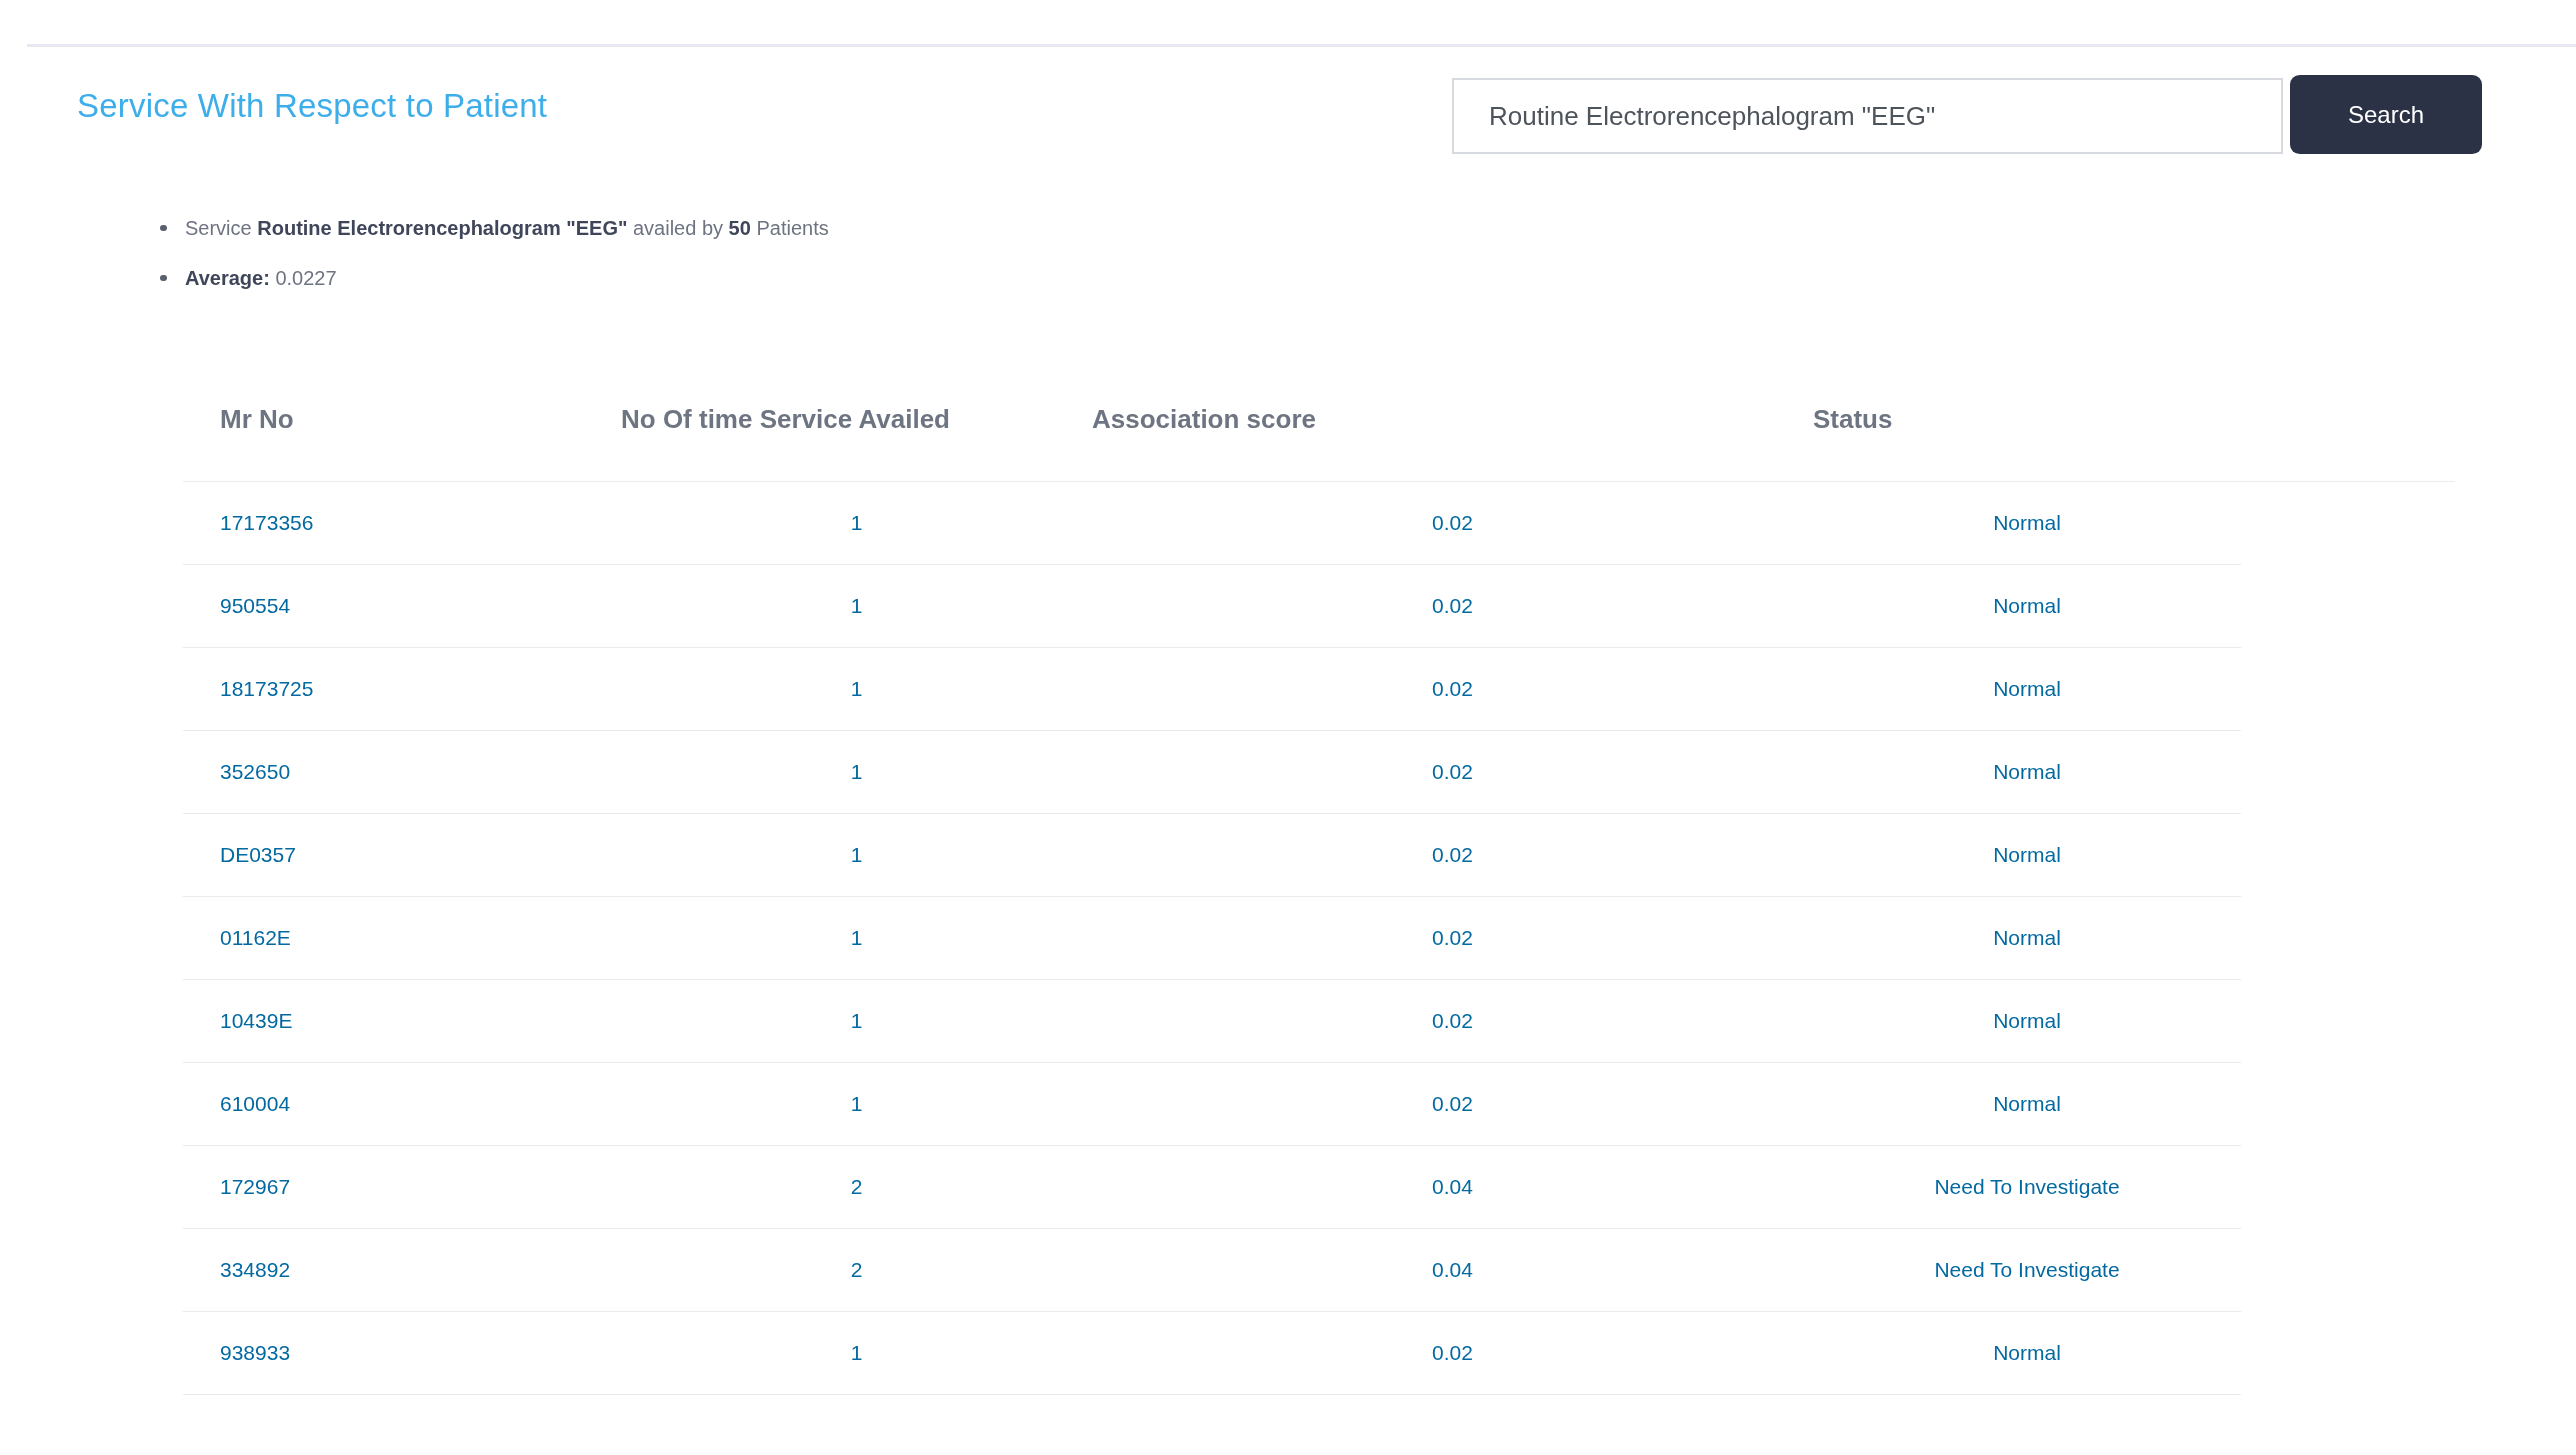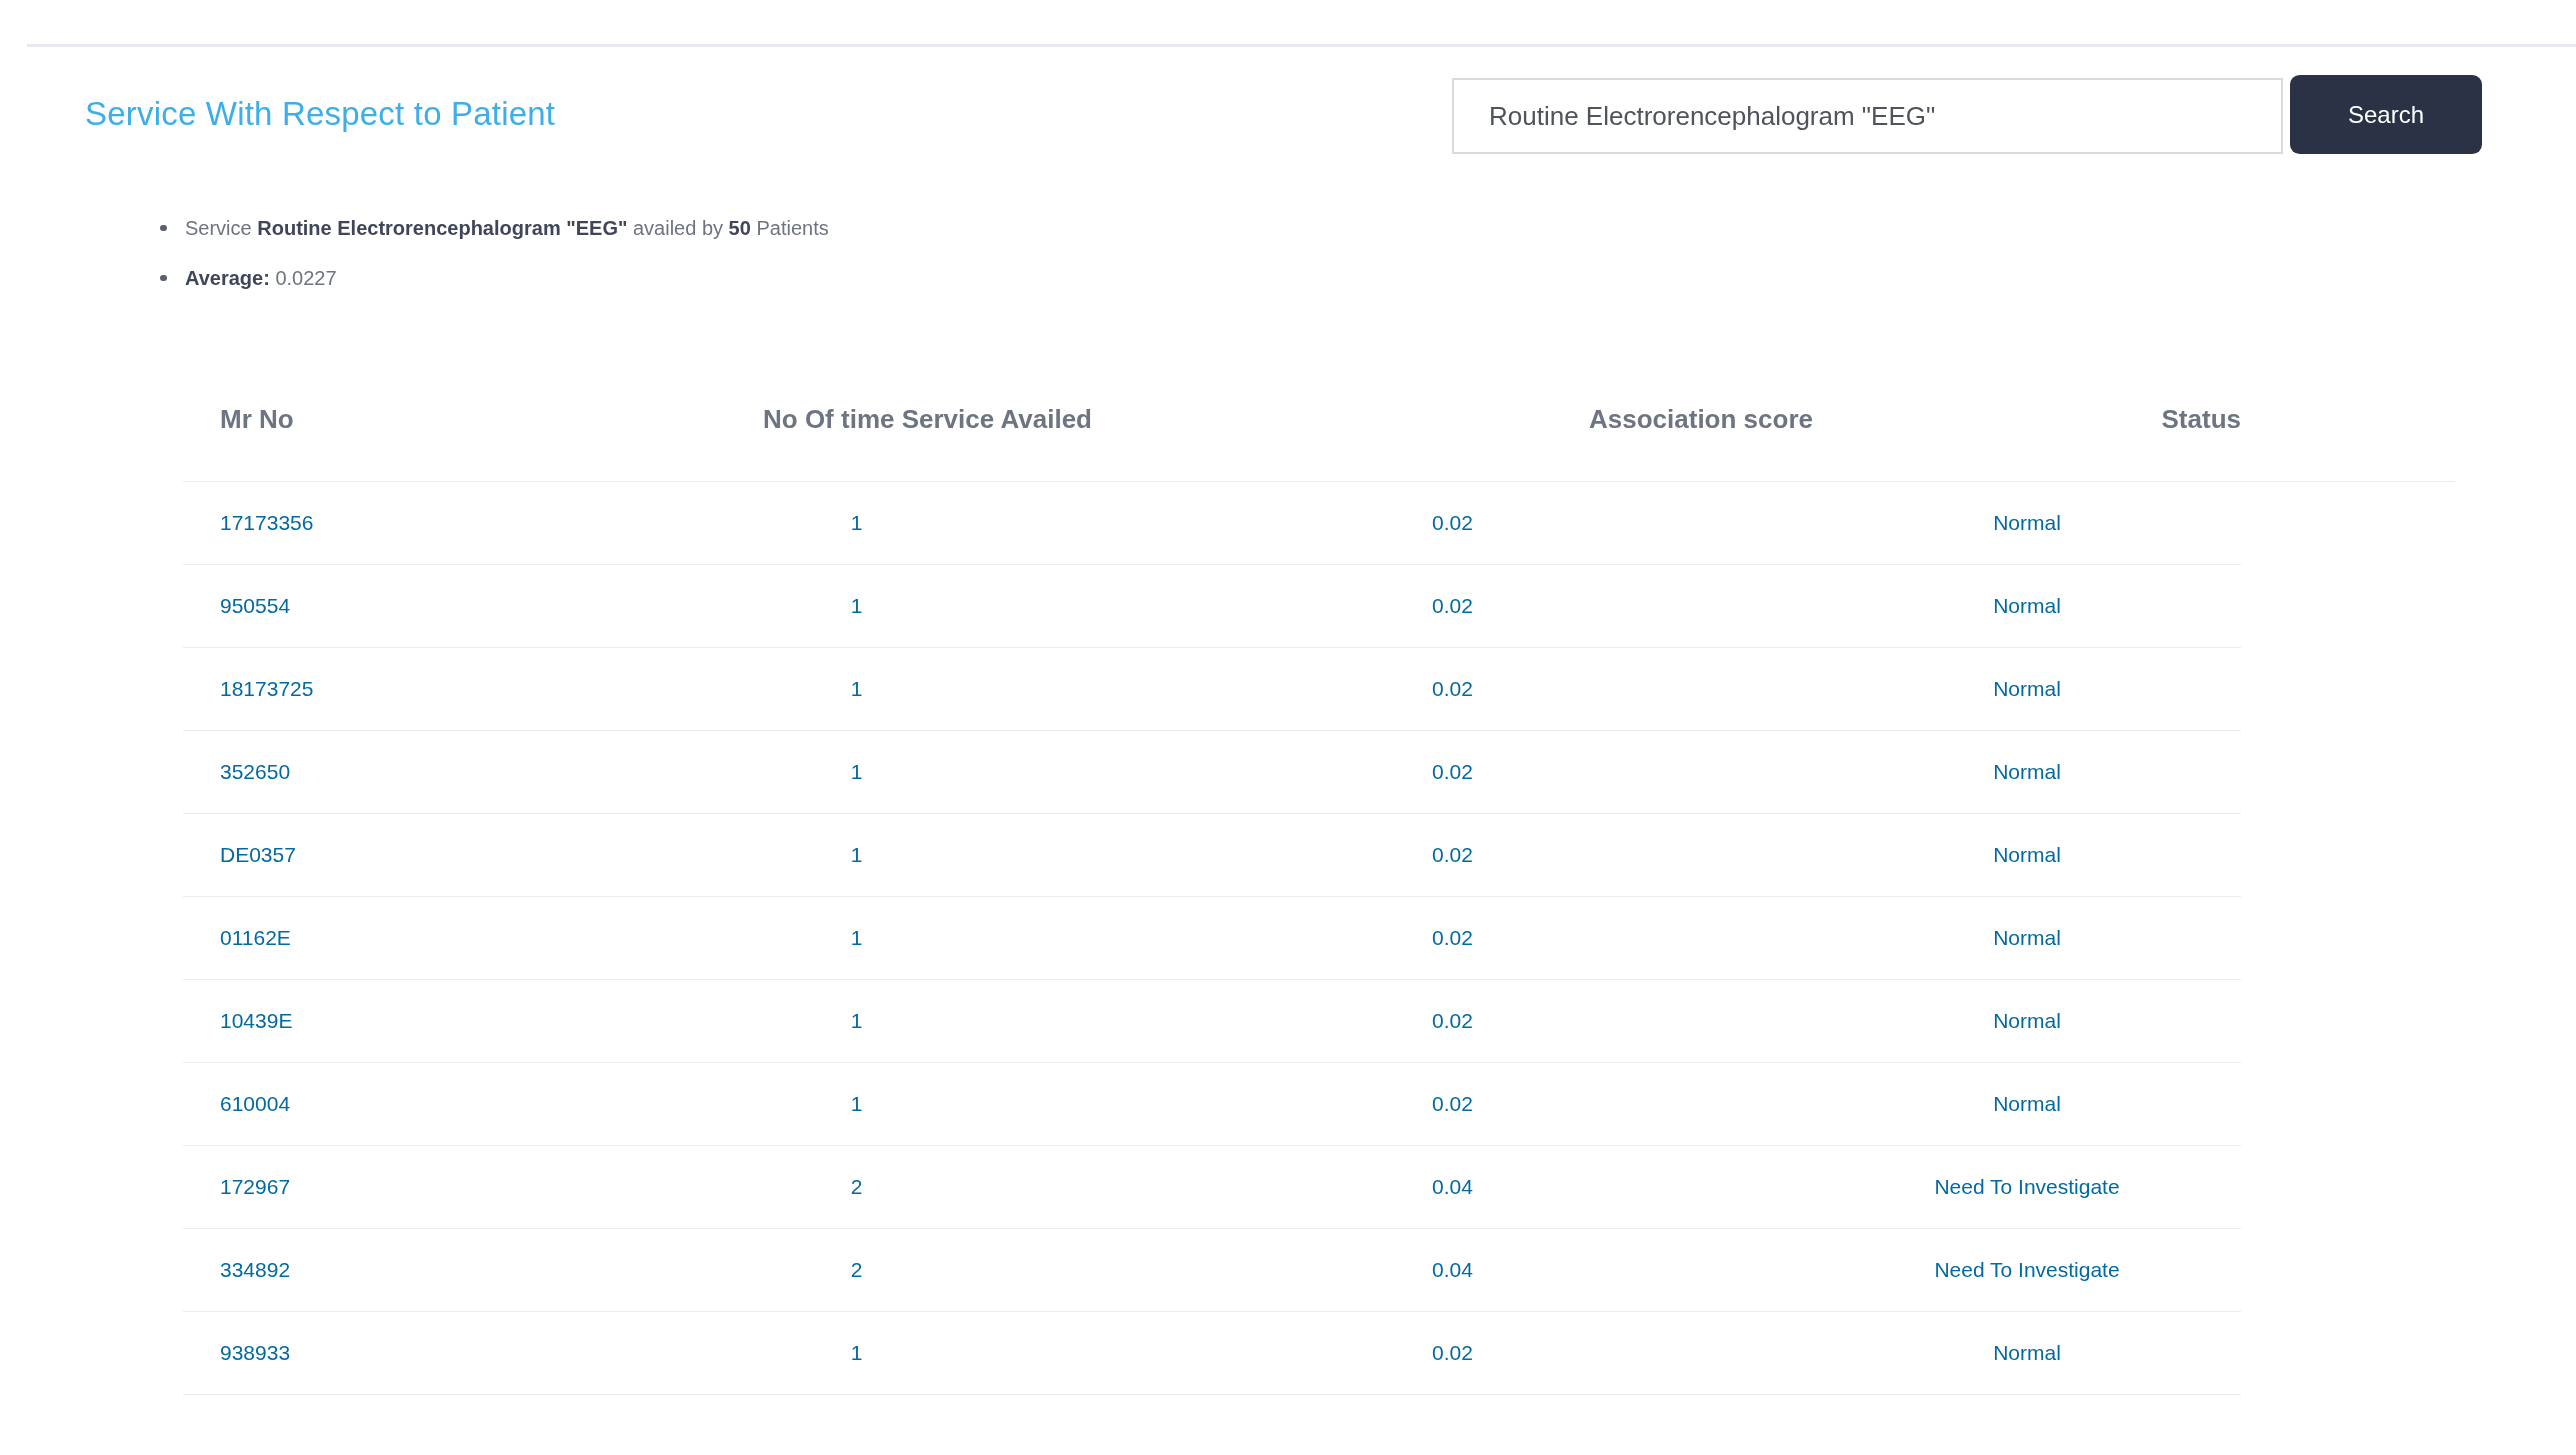--- a/index.html
+++ b/index.html
@@ -14,21 +14,21 @@
   }
   .top-divider {
     position: absolute;
     top: 44px; left: 27px; right: 0;
     height: 2.9px;
     background: #e8e8f3;
   }
   .page-title {
     position: absolute;
     left: 73px; top: 83px;
-    margin: 12px;
+    margin: 4px;
     font-size: 33px;
     font-weight: 500;
     letter-spacing: 0.2px;
   }
   .search-input {
     position: absolute;
     left: 1452px; top: 78px;
     width: 831px; height: 76px;
     border: 2.9px solid #d7dbdf;
     outline: none;
@@ -76,21 +76,21 @@
     position: absolute;
     left: 183px; top: 392px;
     width: 2272px;
     border-collapse: collapse;
     table-layout: fixed;
   }
   .data-table th {
     font-size: 26px;
     font-weight: 700;
     color: #6e7582;
-    text-align: right;
+    text-align: left;
     padding: 11.5px 0 46px 0;
     border-bottom: 1.9px solid #ececec;
   }
   .data-table th:first-child { text-align: left; padding-left: 37px; }
   .data-table td {
     height: 83px;
     font-size: 21px;
     font-weight: 400;
     color: #0369a1;
     text-align: center;

